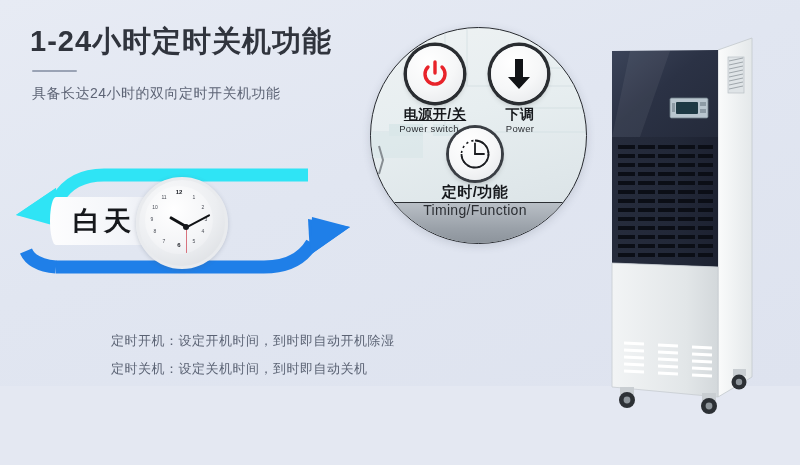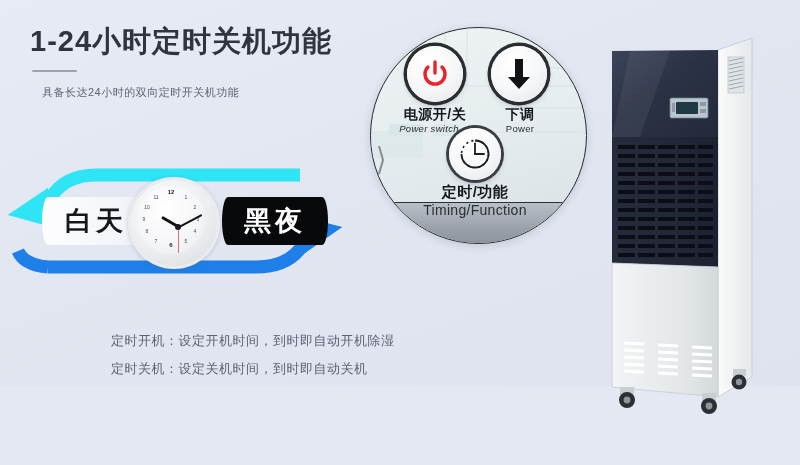--- a/index.html
+++ b/index.html
@@ -16,25 +16,25 @@
   .headline{
     position:absolute;left:30px;top:22px;
     font-size:29px;font-weight:700;color:#30343d;letter-spacing:1px;
     white-space:nowrap;
   }
   .divider{
     position:absolute;left:32px;top:70px;width:45px;height:2px;
     background:#9aa3b5;border-radius:1px;
   }
   .subhead{
-    position:absolute;left:42px;top:85px;
-    font-size:11px;color:#5d6475;letter-spacing:.5px;white-space:nowrap;
-  }
-  
-  .cycle{position:absolute;left:0px;top:155px;width:350px;height:135px;}
+    position:absolute;left:32px;top:85px;
+    font-size:14px;color:#5d6475;letter-spacing:.5px;white-space:nowrap;
+  }
+  
+  .cycle{position:absolute;left:8px;top:155px;width:350px;height:135px;}
   .cycle svg{position:absolute;left:0;top:0;}
   .pill{
     position:absolute;height:48px;border-radius:6px/24px;
     display:flex;align-items:center;justify-content:center;
     font-size:27px;font-weight:700;letter-spacing:4px;
   }
   .pill-day{
     left:42px;top:42px;width:108px;
     background:linear-gradient(90deg,#fdfdfe 0%,#f3f5f9 70%,#e8ebf2 100%);
     color:#16181c;
@@ -95,22 +95,22 @@
   .btn-timer{left:78px;top:100px;width:52px;height:52px;
     box-shadow:0 0 0 3px #3a3e44, 0 3px 6px rgba(0,0,0,.28);}
   .lbl-cn{
     position:absolute;font-size:14px;font-weight:700;color:#16181c;
     text-align:center;white-space:nowrap;letter-spacing:.5px;
   }
   .lbl-en{
     position:absolute;font-size:9.5px;color:#2b2e33;
     text-align:center;white-space:nowrap;letter-spacing:.3px;
   }
-  .lbl-power-cn{left:10px;top:78px;width:108px;}
-  .lbl-power-en{left:4px;top:95px;width:108px;font-style:italic;}
+  .lbl-power-cn{left:10px;top:78px;width:108px;text-decoration:underline;}
+  .lbl-power-en{left:4px;top:95px;width:108px;}
   .lbl-down-cn{left:110px;top:78px;width:78px;}
   .lbl-down-en{left:110px;top:95px;width:78px;}
   .lbl-timer-cn{left:48px;top:155px;width:112px;font-size:15px;}
   .lbl-timer-en{left:48px;top:174px;width:112px;font-size:14px;}
   
   .product{position:absolute;left:600px;top:25px;width:190px;height:415px;}
 </style>
 </head>
 <body>
 
@@ -128,21 +128,20 @@
       <polygon points="8,60 48,33 48,52 44,70" fill="#2fe4f5"></polygon>
       <polygon points="8,60 48,33 50,68" fill="#2fe4f5"></polygon>
 
       <path d="M 48 112 L 256 112 Q 290 112 304 88" fill="none" stroke="#1f7fe8" stroke-width="13" stroke-linecap="butt"></path>
       <polygon points="342,72 302,100 300,64" fill="#1f7fe8"></polygon>
       <polygon points="342,72 302,100 304,62" fill="#1f7fe8"></polygon>
       <path d="M 48 112 Q 24 110 18 96" fill="none" stroke="#1f7fe8" stroke-width="13"></path>
     </svg>
 
     <div class="pill pill-day">白天</div>
-    <div class="pill pill-night">黑夜</div>
 
     <div class="clock">
       <div class="clock-face">
         <div class="clock-num big" style="left:29px;top:3px;">12</div>
         <div class="clock-num" style="left:44px;top:8px;">1</div>
         <div class="clock-num" style="left:53px;top:18px;">2</div>
         <div class="clock-num" style="left:56px;top:30px;">3</div>
         <div class="clock-num" style="left:53px;top:42px;">4</div>
         <div class="clock-num" style="left:44px;top:52px;">5</div>
         <div class="clock-num big" style="left:29px;top:56px;">6</div>

